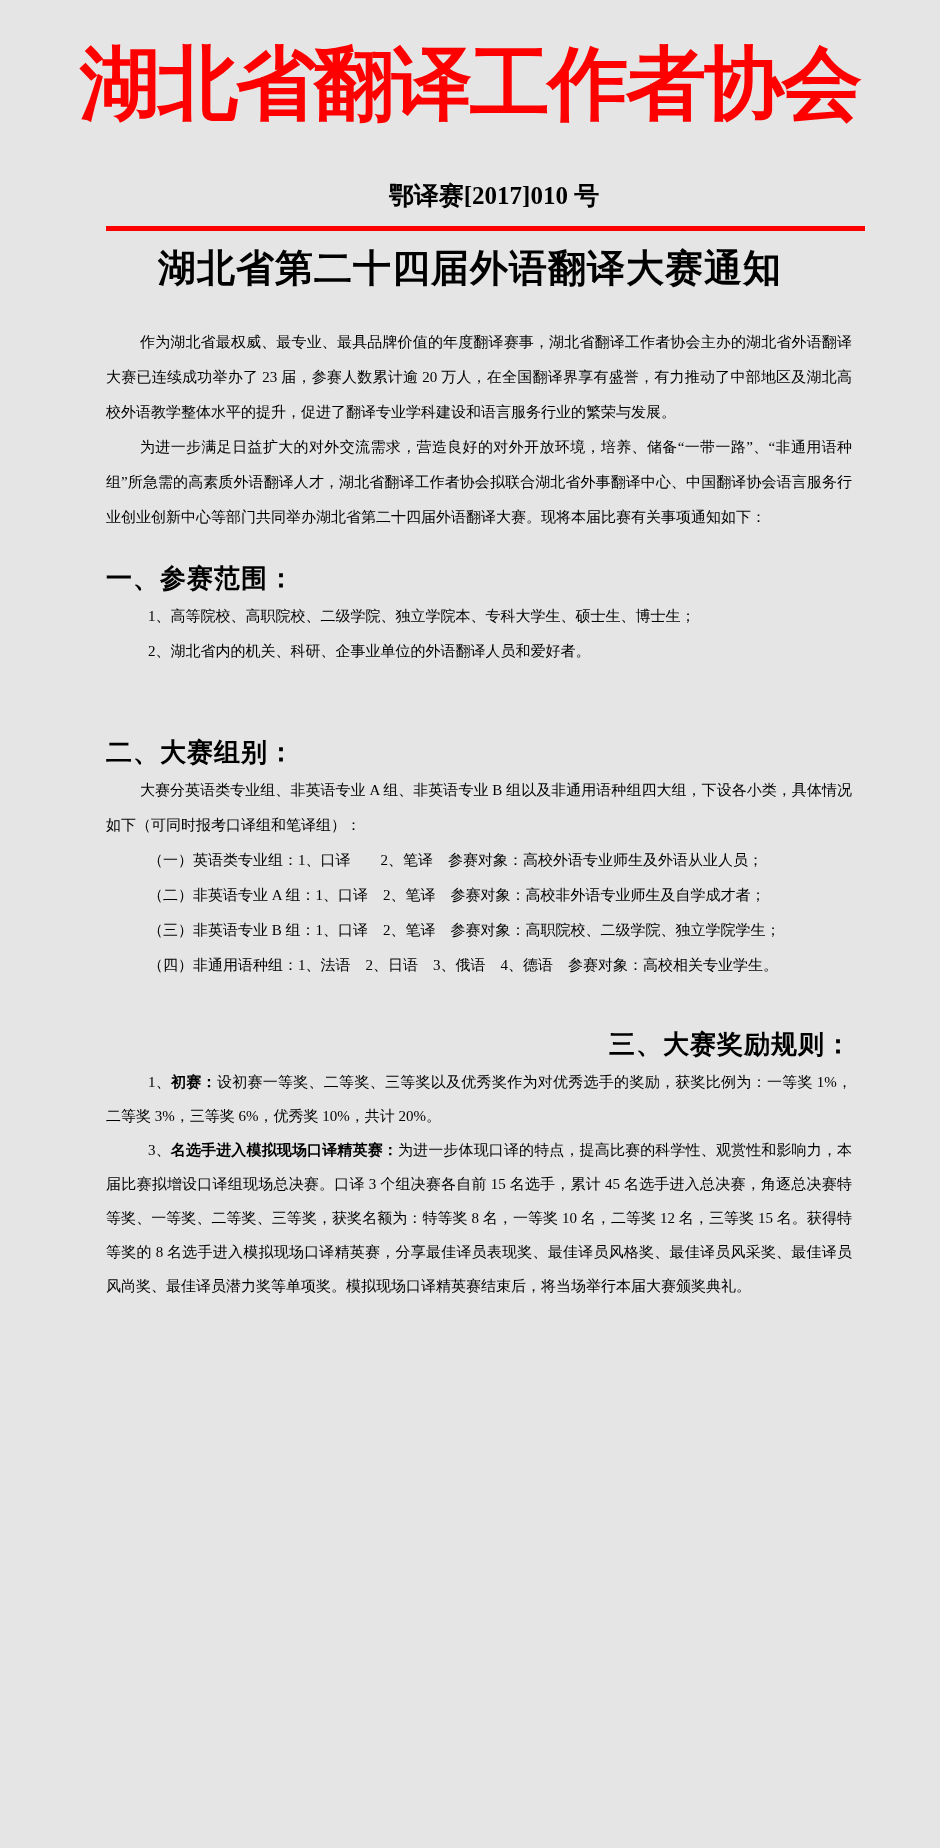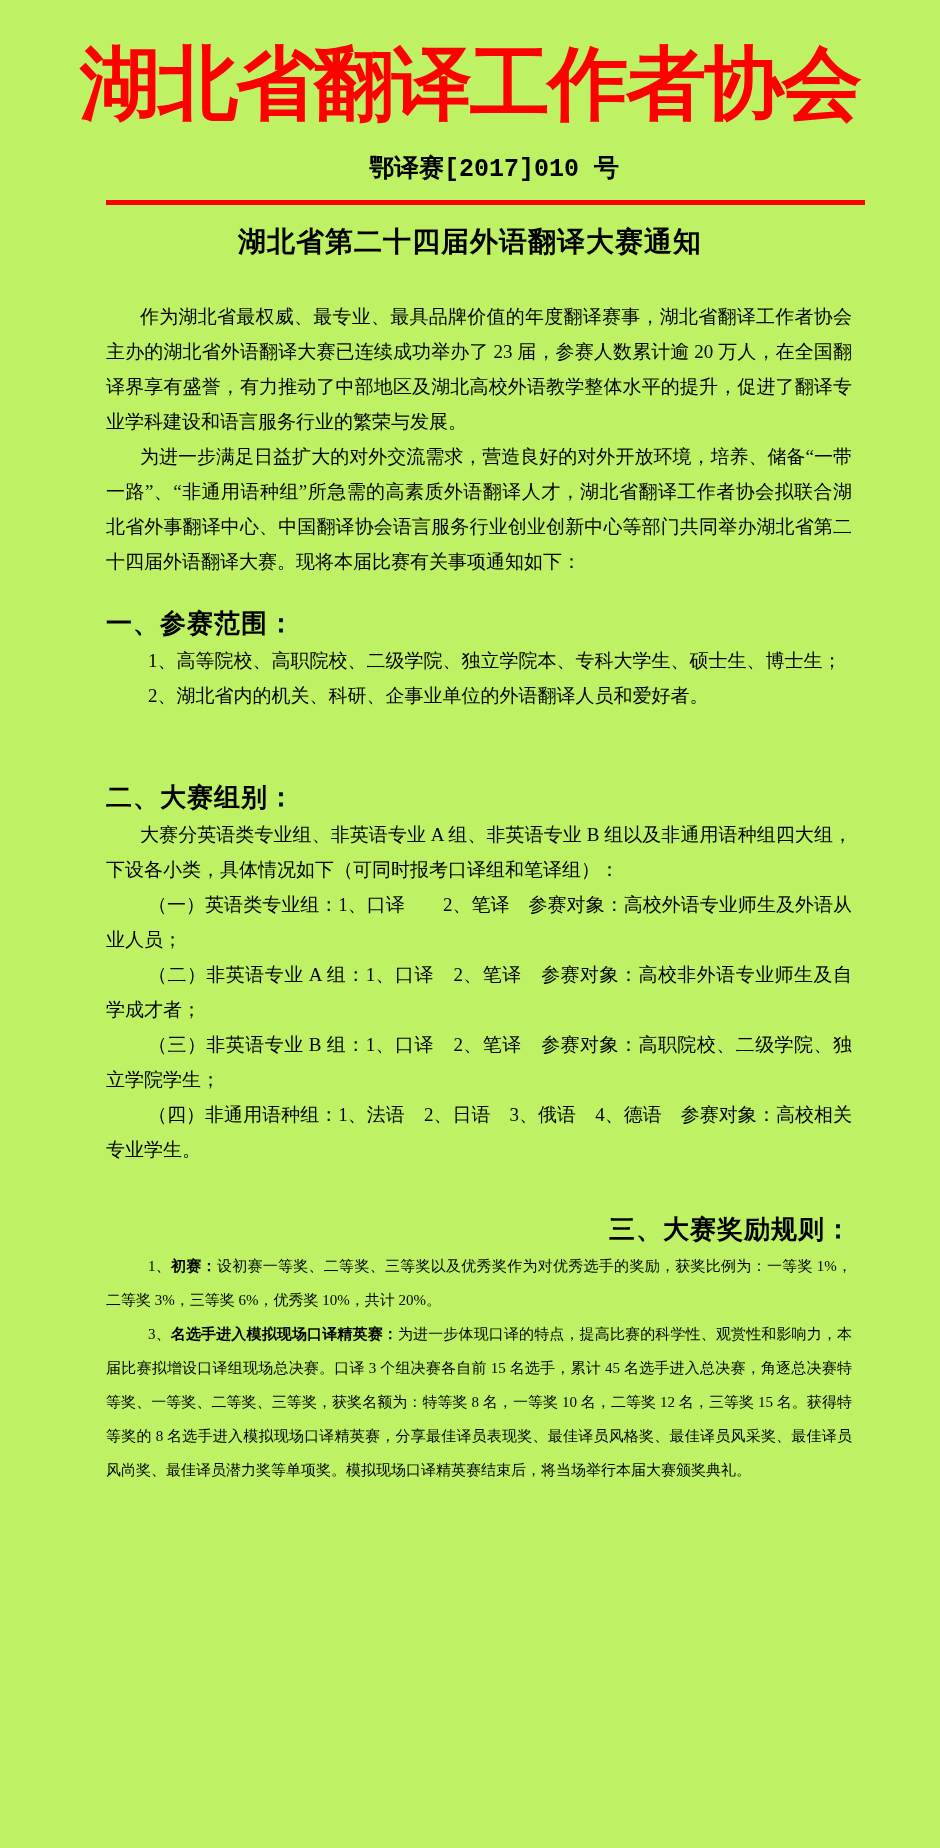--- a/index.html
+++ b/index.html
@@ -2,74 +2,74 @@
 <html><head>
 <meta charset="utf-8">
 <style>
   * { margin: 0; padding: 0; box-sizing: border-box; }
   html, body { background: #ffffff; }
   .page {
     position: relative;
     width: 940px;
     height: 1848px;
     margin: 0 auto;
-    background: #bef264;
+    background: #e5e5e5;
     overflow: hidden;
     color: #000;
     font-family: "Liberation Serif", "DejaVu Serif", serif;
   }
   .org-title {
     margin-top: 42px;
     text-align: center;
     font-family: "Liberation Sans", "DejaVu Sans", sans-serif;
     font-weight: 900;
     font-size: 80px;
     line-height: 84px;
     letter-spacing: -2px;
     color: #fe0000;
     white-space: nowrap;
   }
   .doc-number {
-    margin-top: 29px;
+    margin-top: 55px;
     text-align: center;
-    font-family: Liberation Mono, monospace;
+    font-family: Liberation Serif, serif;
     font-weight: 700;
     font-size: 25px;
     line-height: 30px;
     color: #000;
     padding-left: 48px;
   }
   .red-divider {
     height: 5px;
     background: #ff0000;
     margin: 15px 75px 0 106px;
   }
   .doc-title {
     margin-top: 18px;
     text-align: center;
     font-weight: 700;
-    font-size: 28px;
+    font-size: 38px;
     line-height: 38px;
     letter-spacing: 1px;
     font-family: "Liberation Serif", "DejaVu Serif", serif;
   }
   .content {
     padding: 0 88px 0 106px;
   }
   .body-text p {
-    font-size: 19px;
+    font-size: 15px;
     line-height: 35px;
     text-align: justify;
     text-justify: inter-ideograph;
   }
   .intro-block { margin-top: 38px; }
   .para { text-indent: 34px; }
   .list-item { text-indent: 42px; }
   .section-heading {
-    font-family: Liberation Sans, sans-serif;
+    font-family: Liberation Serif, serif;
     font-weight: 700;
     font-size: 26px;
     line-height: 40px;
     letter-spacing: 1px;
   }
   .heading-1 { margin-top: 24px; }
   .heading-2 { margin-top: 64px; }
   .heading-3 { margin-top: 42px; text-align: right; }
   .rules-block p {
     font-size: 15px;

